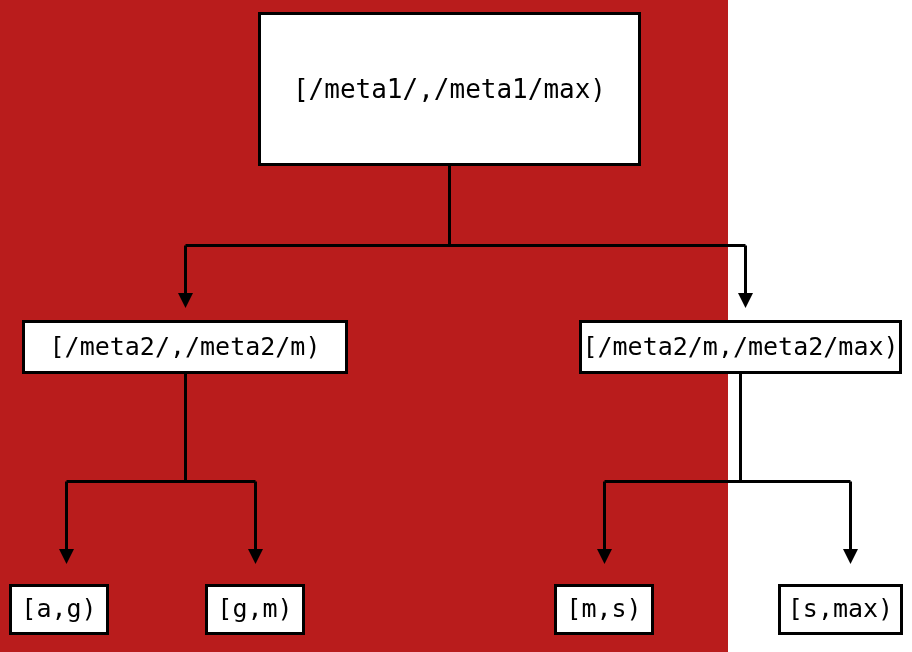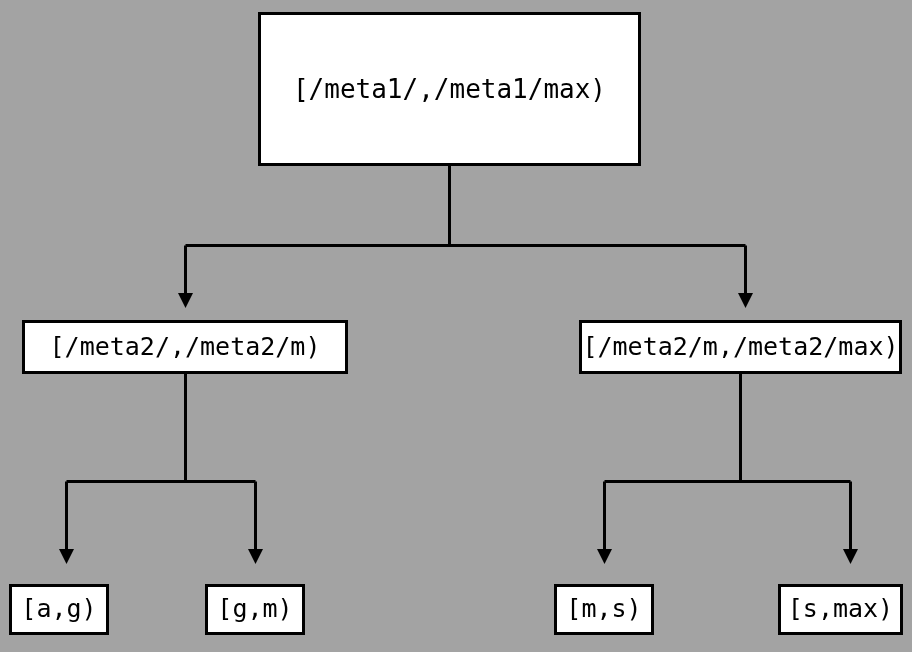--- a/index.html
+++ b/index.html
@@ -9,23 +9,23 @@
     background: #ffffff;
   }
   body {
     width: 912px;
     height: 652px;
     font-family: "DejaVu Sans Mono", "Liberation Mono", monospace;
     overflow: hidden;
   }
   #diagram-root {
     position: relative;
-    width: 912px;
+    width: 728px;
     height: 652px;
-    background: #a3a3a3;
+    background: #b91c1c;
   }
   svg#tree-canvas {
     display: block;
     width: 912px;
     height: 652px;
   }
   .node-box {
     fill: #ffffff;
     stroke: #000000;
     stroke-width: 3;

